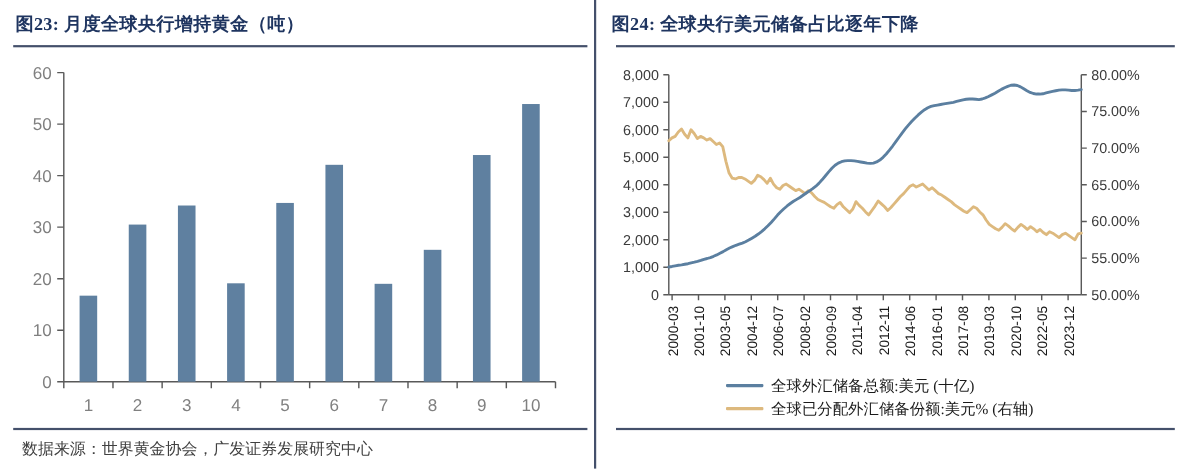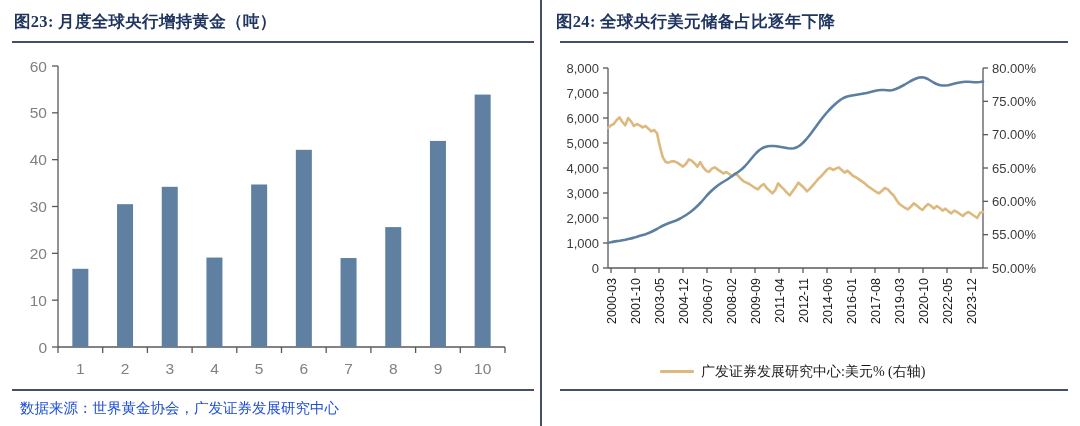--- a/index.html
+++ b/index.html
@@ -29,21 +29,21 @@
   .panel-left  .title-rule { left: 12px; right: 6px; }
   .panel-right .title-rule { left: 20px; right: 12px; }
 
   
   .foot-rule { position: absolute; bottom: 35px; height: 1.6px; background: #44506b; }
   .panel-left  .foot-rule { left: 12px; right: 6px; }
   .panel-right .foot-rule { left: 20px; right: 12px; }
   .foot-text {
     position: absolute; bottom: 8px;
     font-family: "Liberation Serif", serif;
-    font-size: 14.5px; color: #1d4ed8; white-space: nowrap;
+    font-size: 14.5px; color: #404040; white-space: nowrap;
   }
   .panel-left  .foot-text { left: 20px; }
   .panel-right .foot-text { left: 32px; }
 
   .vdiv { position: absolute; left: 540px; top: 0; width: 1.5px; height: 426px; background: #44506b; }
 
   
   svg { display: block; }
   .tick-lbl {
     font-family: "Liberation Sans", sans-serif;
@@ -216,21 +216,25 @@
           <line x1="407" y1="226" x2="407" y2="231" class="tick-mark"></line>
           <text x="0" y="0" text-anchor="end" transform="translate(412.00,236) rotate(-90)" class="xdate">2022-05</text>
           <line x1="431" y1="226" x2="431" y2="231" class="tick-mark"></line>
           <text x="0" y="0" text-anchor="end" transform="translate(436.00,236) rotate(-90)" class="xdate">2023-12</text>
           <polyline points="68.00,86.00 70.88,83.33 73.77,82.00 76.65,78.00 79.54,75.33 82.42,80.00 85.31,83.33 88.19,76.00 91.08,79.33 93.96,84.00 96.85,82.00 99.73,83.33 102.62,85.33 105.50,84.00 108.38,86.67 111.27,89.33 114.15,88.00 117.04,91.33 119.92,104.67 122.81,115.33 125.69,120.00 128.58,120.67 131.46,119.33 134.35,119.33 137.23,120.67 140.12,122.67 143.00,124.67 145.88,122.00 148.77,117.33 151.65,118.67 154.54,121.33 157.42,124.67 160.31,120.00 163.19,125.33 166.08,128.67 168.96,130.00 171.85,126.67 174.73,125.33 177.62,127.33 180.50,129.33 183.38,131.33 186.27,130.00 189.15,132.00 192.04,134.00 194.92,131.33 197.81,133.33 200.69,136.67 203.58,139.33 206.46,140.67 209.35,142.00 212.23,144.00 215.12,146.00 218.00,147.33 220.88,144.00 223.77,142.00 226.65,146.00 229.54,148.67 232.42,151.33 235.31,148.00 238.19,141.33 241.08,144.67 243.96,147.33 246.85,150.67 249.73,153.33 252.62,149.33 255.50,145.33 258.38,140.67 261.27,143.33 264.15,146.00 267.04,149.33 269.92,146.67 272.81,143.33 275.69,140.00 278.58,136.67 281.46,134.00 284.35,130.67 287.23,127.33 290.12,126.00 293.00,128.00 295.88,126.67 298.77,125.33 301.65,128.00 304.54,130.67 307.42,128.67 310.31,131.33 313.19,134.00 316.08,135.33 318.96,137.33 321.85,139.33 324.73,141.33 327.62,144.00 330.50,146.00 333.38,148.00 336.27,150.00 339.15,151.33 342.04,148.67 344.92,146.00 347.81,147.33 350.69,150.67 353.58,153.33 356.46,158.00 359.35,162.00 362.23,164.00 365.12,166.00 368.00,167.33 370.88,164.67 373.77,161.33 376.65,163.33 379.54,166.00 382.42,168.00 385.31,164.67 388.19,162.00 391.08,164.00 393.96,166.67 396.85,164.00 399.73,166.00 402.62,168.67 405.50,166.67 408.38,169.33 411.27,171.33 414.15,168.67 417.04,170.00 419.92,172.00 422.81,174.00 425.69,171.33 428.58,170.00 431.46,172.00 434.35,174.00 437.23,176.00 440.12,170.67 443.00,170.00" fill="none" stroke="#ddb97e" stroke-width="2.6" stroke-linejoin="round" stroke-linecap="round"></polyline>
           <polyline points="68.00,200.75 70.91,200.25 73.81,199.63 76.72,199.13 79.63,198.75 82.53,198.25 85.44,197.75 88.35,197.00 91.26,196.38 94.16,195.63 97.07,194.75 99.98,193.75 102.88,193.00 105.79,192.13 108.70,191.00 111.60,189.75 114.51,188.25 117.42,186.75 120.33,185.00 123.23,183.50 126.14,182.25 129.05,181.00 131.95,180.00 134.86,179.00 137.77,177.75 140.67,176.25 143.58,174.50 146.49,172.75 149.40,170.75 152.30,168.50 155.21,166.00 158.12,163.25 161.02,160.25 163.93,157.00 166.84,153.50 169.74,150.50 172.65,147.75 175.56,145.25 178.47,143.00 181.37,141.00 184.28,139.25 187.19,137.50 190.09,135.50 193.00,133.50 195.91,131.50 198.81,129.50 201.72,127.25 204.63,124.50 207.53,121.25 210.44,117.75 213.35,114.25 216.26,111.00 219.16,108.25 222.07,106.25 224.98,105.00 227.88,104.25 230.79,104.00 233.70,104.00 236.60,104.25 239.51,104.75 242.42,105.25 245.33,105.75 248.23,106.25 251.14,106.50 254.05,106.25 256.95,105.25 259.86,103.50 262.77,101.00 265.67,98.00 268.58,94.50 271.49,90.75 274.40,86.75 277.30,82.75 280.21,78.75 283.12,75.00 286.02,71.50 288.93,68.25 291.84,65.25 294.74,62.50 297.65,60.00 300.56,57.75 303.47,56.00 306.37,54.75 309.28,54.00 312.19,53.50 315.09,53.00 318.00,52.50 320.91,52.00 323.81,51.50 326.72,51.00 329.63,50.25 332.53,49.50 335.44,48.75 338.35,48.25 341.26,48.00 344.16,48.00 347.07,48.25 349.98,48.50 352.88,48.00 355.79,47.00 358.70,45.75 361.60,44.25 364.51,42.75 367.42,41.00 370.33,39.25 373.23,37.75 376.14,36.50 379.05,35.50 381.95,35.25 384.86,35.75 387.77,37.00 390.67,38.75 393.58,40.50 396.49,42.00 399.40,43.00 402.30,43.50 405.21,43.50 408.12,43.25 411.02,42.50 413.93,41.75 416.84,41.00 419.74,40.50 422.65,40.00 425.56,39.75 428.47,39.75 431.37,40.00 434.28,40.25 437.19,40.25 440.09,40.00 443.00,39.50" fill="none" stroke="#5b7fa0" stroke-width="2.6" stroke-linejoin="round" stroke-linecap="round"></polyline>
         </svg>
 
       <div class="legend">
         <div class="legend-row">
+          <span class="legend-swatch" style="background:#5b7fa0"></span>
+          <span class="legend-label">全球外汇储备总额:美元 (十亿)</span>
+        </div>
+        <div class="legend-row">
           <span class="legend-swatch" style="background:#ddb97e"></span>
-          <span class="legend-label">广发证券发展研究中心:美元% (右轴)</span>
+          <span class="legend-label">全球已分配外汇储备份额:美元% (右轴)</span>
         </div>
       </div>
 
       <div class="foot-rule"></div>
     </div>
   </div>
 </div>
 
 </body></html>

